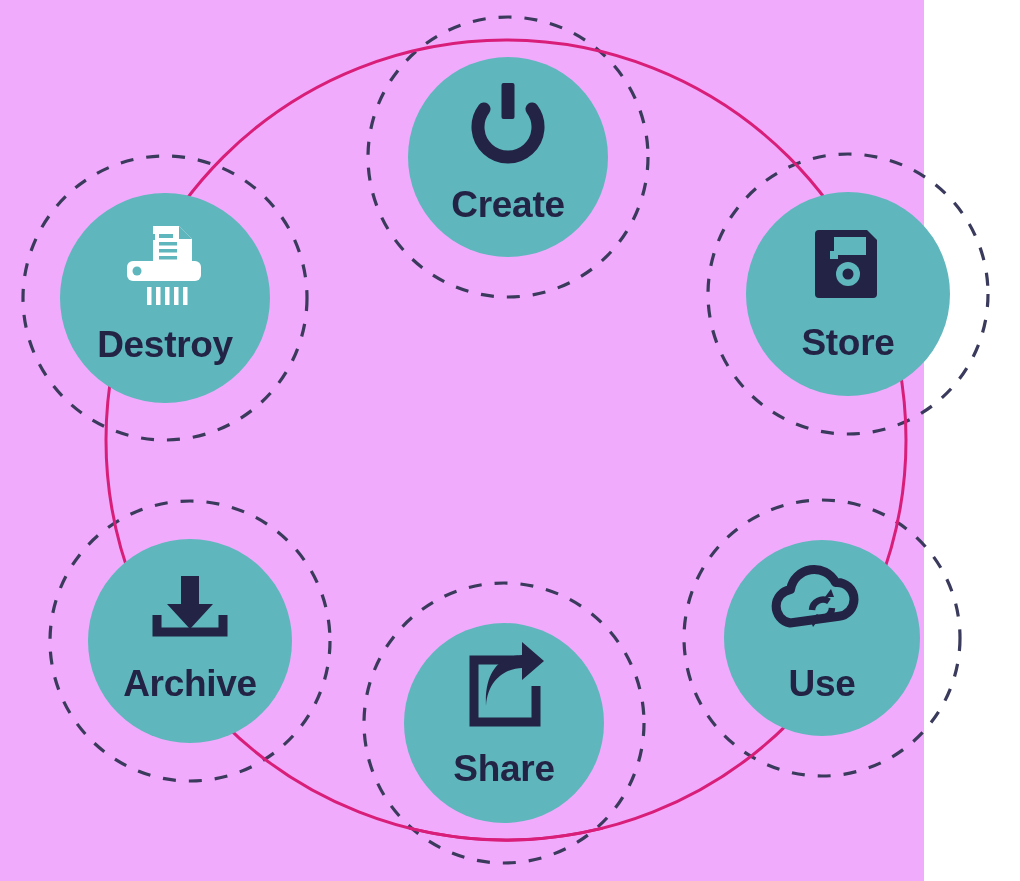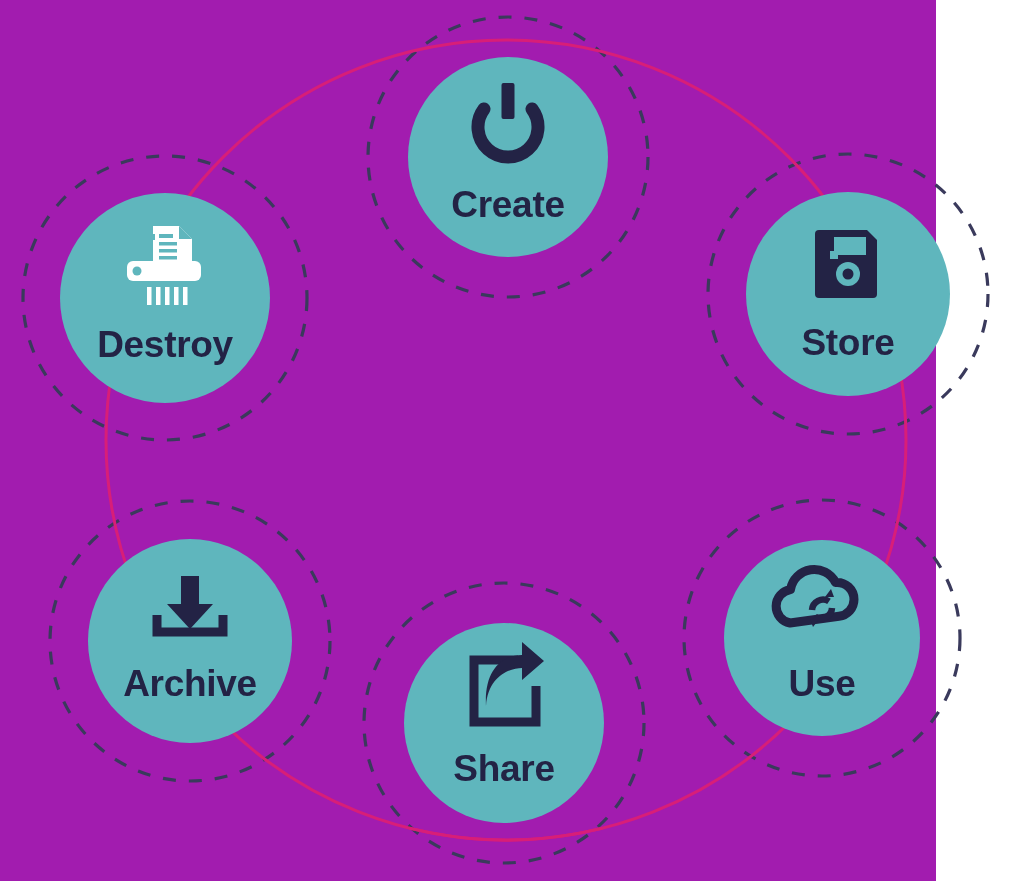--- a/index.html
+++ b/index.html
@@ -11,22 +11,21 @@
   body {
     width: 1020px;
     height: 881px;
     font-family: "Liberation Sans", sans-serif;
     overflow: hidden;
   }
   #diagram-root {
     position: relative;
     width: 924px;
     height: 881px;
-    background: #a21caf;
-    padding-left: 12px;
+    background: #f0abfc;
   }
   #cycle-svg {
     position: absolute;
     left: 0;
     top: 0;
     width: 1020px;
     height: 881px;
     display: block;
   }
   .node-label {

